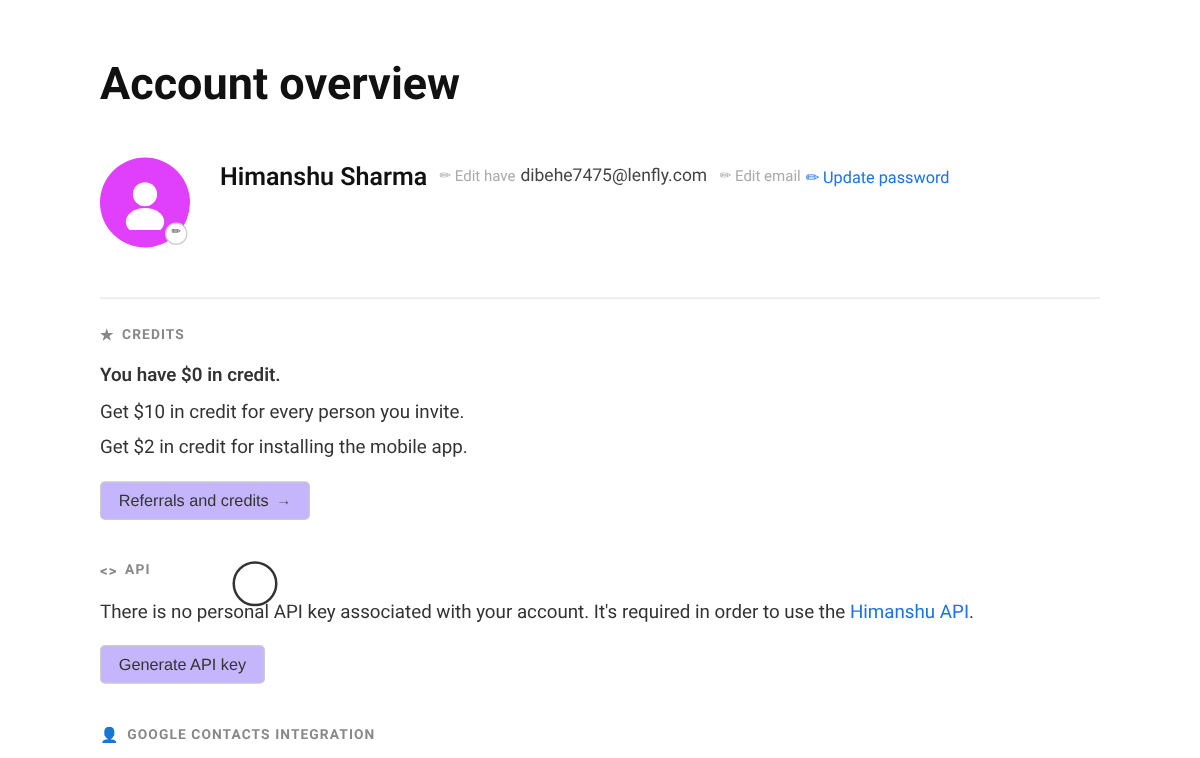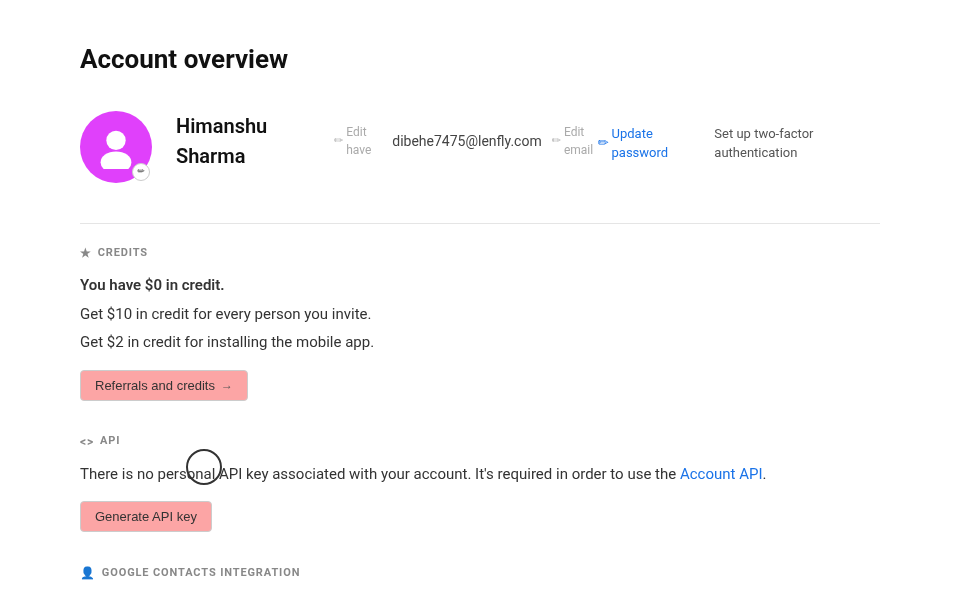--- a/index.html
+++ b/index.html
@@ -8,21 +8,21 @@
       background: #fff;
       color: #222;
       font-size: 14px;
       line-height: 1.5;
     }
     .page {
       max-width: 960px;
       padding: 40px 80px 60px 80px;
     }
     h1 {
-      font-size: 26px;
+      font-size: 36px;
       font-weight: 700;
       margin-bottom: 32px;
       color: #111;
     }
     .profile-section {
       display: flex;
       align-items: flex-start;
       gap: 24px;
       margin-bottom: 40px;
     }
@@ -146,21 +146,21 @@
       font-weight: 600;
       margin-bottom: 10px;
     }
     .btn {
       display: inline-flex;
       align-items: center;
       gap: 6px;
       padding: 7px 14px;
       border: 1px solid #ccc;
       border-radius: 4px;
-      background: #fca5a5;
+      background: #c4b5fd;
       font-size: 13px;
       color: #333;
       cursor: pointer;
       margin-top: 10px;
     }
     .btn-arrow {
       font-size: 12px;
       color: #555;
     }
     .api-description {
@@ -217,23 +217,20 @@
         <a class="edit-link">
           <span class="pencil-icon">✏</span>
           <span>Edit email</span>
         </a>
       </div>
       <div class="profile-actions">
         <a class="action-link-blue">
           <span>✏</span>
           <span>Update password</span>
         </a>
-        <a class="action-link-gray">
-          <span>Set up two-factor authentication</span>
-        </a>
       </div>
     </div>
   </div>
 
   <hr class="divider">
 
   <div class="section">
     <div class="section-header">
       <span class="icon-small">★</span>
       <span>CREDITS</span>
@@ -248,21 +245,21 @@
       </button>
     </div>
   </div>
 
   <div class="section">
     <div class="section-header">
       <span class="icon-small">&lt;&gt;</span>
       <span>API</span>
     </div>
     <div class="section-body">
-      <p class="api-description">There is no personal API key associated with your account. It's required in order to use the <a class="api-link">Account API</a>.</p>
+      <p class="api-description">There is no personal API key associated with your account. It's required in order to use the <a class="api-link">Himanshu API</a>.</p>
       <button class="btn">
         <span>Generate API key</span>
       </button>
     </div>
   </div>
 
   <div class="section">
     <div class="section-header">
       <span class="icon-small">👤</span>
       <span>GOOGLE CONTACTS INTEGRATION</span>

